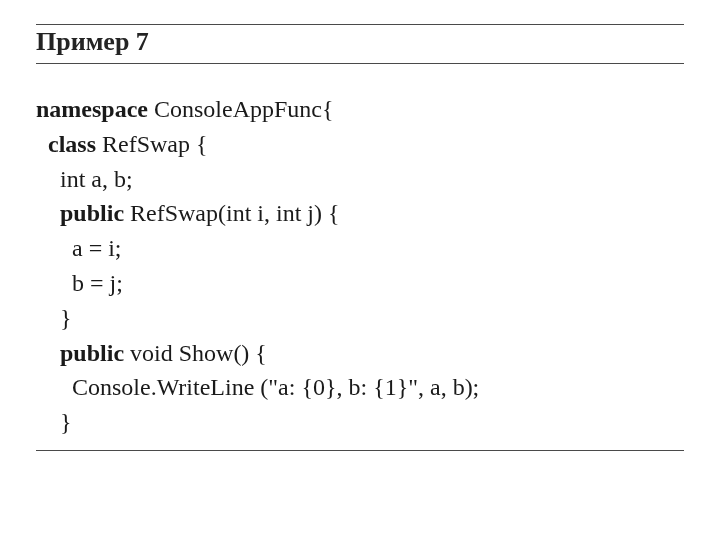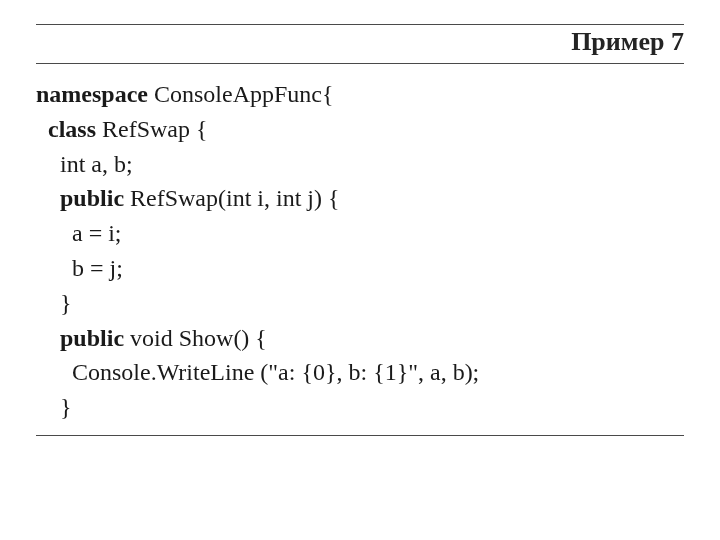--- a/index.html
+++ b/index.html
@@ -11,25 +11,25 @@
     font-family: "Times New Roman", Times, serif;
     color: #000000;
   }
   .slide {
     box-sizing: border-box;
     width: 720px;
     height: 540px;
     padding: 24px 36px 0 36px;
   }
   .title-wrap {
-    text-align: right;
+    text-align: left;
     border-top: 1px solid #4a4a4a;
     border-bottom: 1px solid #4a4a4a;
     padding: 2px 0 6px 0;
-    margin-bottom: 13px;
+    margin-bottom: 28px;
   }
   .title {
     font-weight: bold;
     font-size: 26px;
     color: #242424;
   }
   .code {
     font-size: 24px;
     line-height: 1.45;
     white-space: pre;

